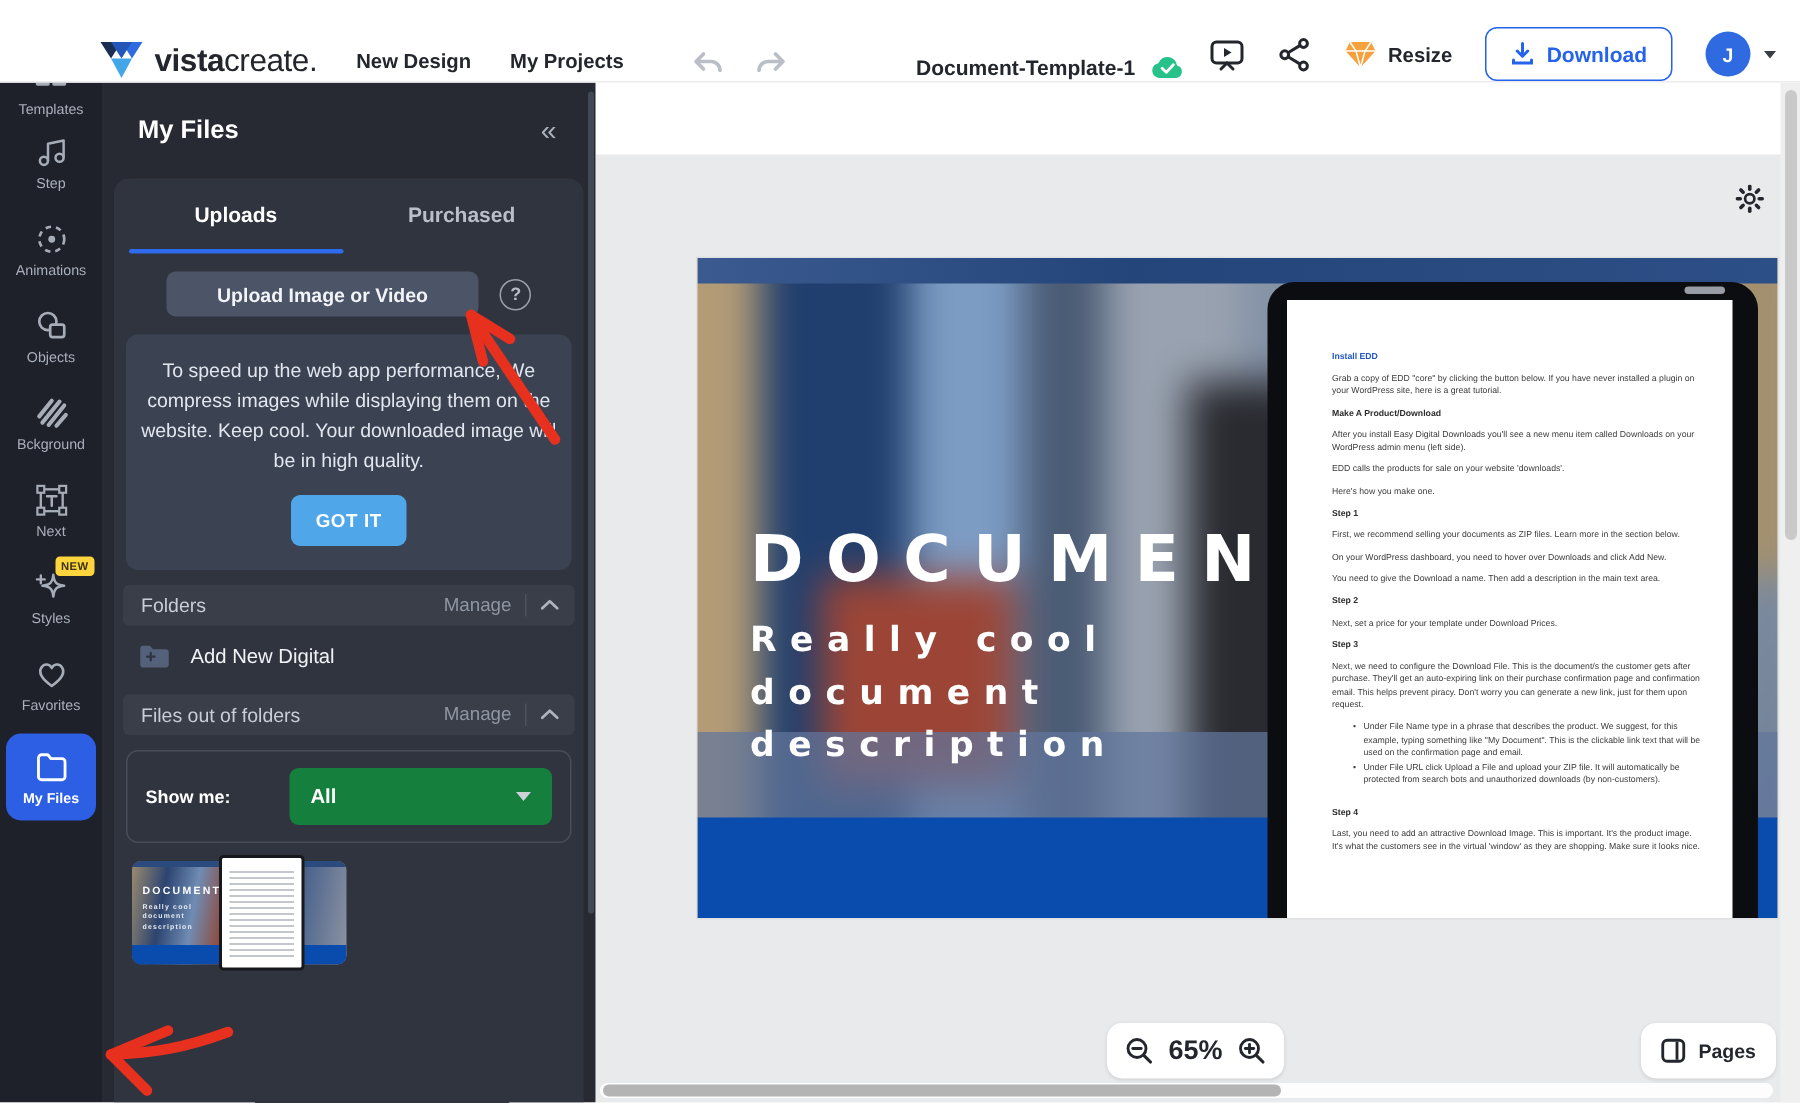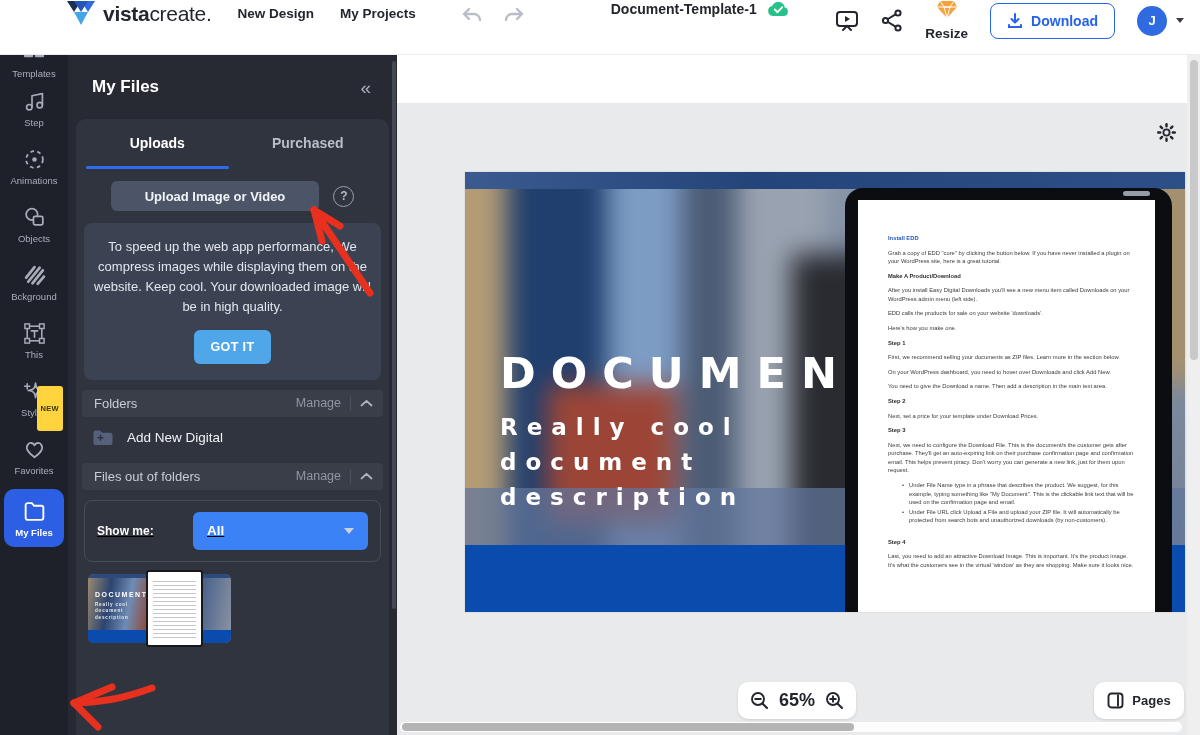--- a/index.html
+++ b/index.html
@@ -2,54 +2,54 @@
 <html><head>
 <meta charset="utf-8">
 <style>
   * { margin:0; padding:0; box-sizing:border-box; }
   html,body { width:1200px; height:735px; overflow:hidden; background:#fff;
               font-family:"Liberation Sans", sans-serif; }
   .app { position:relative; width:1200px; height:735px; overflow:hidden; }
 
   
   .navbar { position:absolute; top:0; left:0; width:1200px; height:55px; background:#fff;
-            border-bottom:1px solid #ececec; display:flex; align-items:flex-start; z-index:30; }
+            border-bottom:1px solid #ececec; display:flex; align-items:flex-end; z-index:30; }
   .nav-left { display:flex; align-items:center; gap:26px; padding-left:66px; }
   .logo { display:flex; align-items:center; gap:7px; }
   .logo-text { font-size:21px; color:#23262c; letter-spacing:-0.3px; }
   .logo-text b { font-weight:700; }
   .nav-link { font-size:13.5px; font-weight:700; color:#23262c; cursor:pointer; }
   .history { display:flex; gap:18px; margin-left:18px; }
   .history svg { display:block; }
   .nav-center { position:absolute; left:50%; transform:translateX(6%); display:flex; align-items:center; gap:10px; }
   .doc-title { font-size:14px; font-weight:700; color:#23262c; }
   .nav-right { position:absolute; right:16px; display:flex; align-items:center; gap:22px; }
-  .resize-group { display:flex; align-items:center; gap:7px;flex-direction:column; }
+  .resize-group { display:flex; align-items:center; gap:7px; }
   .resize-label { font-size:13.5px; font-weight:700; color:#23262c; }
   .download-btn { display:flex; align-items:center; gap:8px; border:1.6px solid #2563eb; border-radius:8px;
                   height:36px; padding:0 16px; color:#2563eb; font-size:14px; font-weight:700;
                   background:#fff; cursor:pointer; }
   .avatar-group { display:flex; align-items:center; gap:9px; }
   .avatar { width:30px; height:30px; border-radius:50%; background:#2f6ae0; color:#fff; font-size:13px;
             font-weight:700; display:flex; align-items:center; justify-content:center; }
   .caret-down { width:0; height:0; border-left:4.5px solid transparent; border-right:4.5px solid transparent;
                 border-top:5.5px solid #3a3f46; }
 
   
   .rail { position:absolute; top:55px; left:0; width:68px; height:680px; background:#1e212a;
           overflow:hidden; z-index:20; display:flex; flex-direction:column; align-items:center; }
   .rail-item { width:62px; height:58px; display:flex; flex-direction:column; align-items:center;
                justify-content:center; gap:3px; cursor:pointer; flex:0 0 auto; position:relative; }
   .rail-item:first-child { height:26px; margin-top:-2px; justify-content:flex-end; }
   .rail-item .lbl { font-size:9.5px; color:#a9afbb; }
   .rail-item svg { display:block; }
   .rail-item.active { background:#2c5fe4; border-radius:10px; width:60px; height:58px; margin-top:4px; }
   .rail-item.active .lbl { color:#fff; font-weight:700; }
-  .new-badge { position:absolute; top:17px; right:2px; background:#ffd43c; color:#3a3413; font-size:7.5px;
-               font-weight:700; padding:18px 4px; border-radius:3px; letter-spacing:.3px; }
+  .new-badge { position:absolute; top:2px; right:2px; background:#ffd43c; color:#3a3413; font-size:7.5px;
+               font-weight:700; padding:2px 4px; border-radius:3px; letter-spacing:.3px; }
 
   
   .panel { position:absolute; top:55px; left:68px; width:329px; height:680px; background:#272a33; z-index:19; }
   .panel-header { display:flex; align-items:center; justify-content:space-between; padding:22px 26px 16px 24px; }
   .panel-title { font-size:17px; font-weight:700; color:#fff; }
   .collapse { color:#aab0bc; font-size:19px; cursor:pointer; line-height:1; }
   .card { position:absolute; top:64px; left:8px; right:8px; bottom:0; background:#30343e;
           border-radius:10px 10px 0 0; padding:0 6px; }
   .tabs { display:flex; height:48px; }
   .tab { flex:1; display:flex; align-items:center; justify-content:center; font-size:14px; font-weight:700;
@@ -69,23 +69,23 @@
                font-size:12.5px; font-weight:700; padding:10px 16px; letter-spacing:.4px; cursor:pointer; }
   .section-bar { background:#3a3e49; border-radius:4px; height:27px; display:flex; align-items:center;
                  padding:0 10px 0 12px; margin-top:4px; }
   .section-label { font-size:13px; color:#c9cdd6; flex:1; }
   .manage { font-size:12.5px; color:#8f96a3; cursor:pointer; }
   .sec-divider { width:1px; height:15px; background:#4c515d; margin:0 9px; }
   .chev-up { cursor:pointer; display:flex; }
   .add-folder { display:flex; align-items:center; gap:13px; padding:12px 8px 12px 10px; cursor:pointer; }
   .add-folder-label { color:#f0f2f6; font-size:13.5px; }
   .showme-box { border:1px solid #474c59; border-radius:8px; margin:10px 2px; padding:11px 12px;
-                display:flex; align-items:center;text-decoration:underline; }
+                display:flex; align-items:center; }
   .showme-label { color:#fff; font-size:12px; font-weight:700; flex:0 0 96px; }
-  .dropdown { flex:1; background:#3b82f6; border-radius:6px; height:38px; display:flex; align-items:center;
+  .dropdown { flex:1; background:#15803d; border-radius:6px; height:38px; display:flex; align-items:center;
               justify-content:space-between; padding:0 14px; cursor:pointer; }
   .dropdown-value { color:#fff; font-size:13.5px; font-weight:700; }
   .dd-caret { width:0; height:0; border-left:5px solid transparent; border-right:5px solid transparent;
               border-top:6px solid #cdd1d9; }
   .panel-scroll { position:absolute; top:6px; right:1px; width:4px; height:548px; background:#596070;
                   border-radius:2px; opacity:.55; }
 
   
   .thumb-wrap { position:relative; width:143px; height:69px; margin:12px 4px 0 6px; cursor:pointer; }
   .thumb-bg { position:absolute; inset:0; border-radius:6px; overflow:hidden;
@@ -274,21 +274,21 @@
     </div>
     <div class="rail-item">
       <svg width="25" height="25" viewBox="0 0 24 24">
         <rect x="5" y="5" width="14" height="14" fill="none" stroke="#a6acb8" stroke-width="1.5"></rect>
         <rect x="2.8" y="2.8" width="4.4" height="4.4" fill="#1e212a" stroke="#a6acb8" stroke-width="1.4"></rect>
         <rect x="16.8" y="2.8" width="4.4" height="4.4" fill="#1e212a" stroke="#a6acb8" stroke-width="1.4"></rect>
         <rect x="2.8" y="16.8" width="4.4" height="4.4" fill="#1e212a" stroke="#a6acb8" stroke-width="1.4"></rect>
         <rect x="16.8" y="16.8" width="4.4" height="4.4" fill="#1e212a" stroke="#a6acb8" stroke-width="1.4"></rect>
         <path d="M9 9.5 h6 M12 9.5 v6" stroke="#a6acb8" stroke-width="1.6" stroke-linecap="round" fill="none"></path>
       </svg>
-      <span class="lbl">This</span>
+      <span class="lbl">Next</span>
     </div>
     <div class="rail-item">
       <span class="new-badge">NEW</span>
       <svg width="25" height="25" viewBox="0 0 24 24">
         <path d="M13 4 C13.5 9 15 10.5 20 11 C15 11.5 13.5 13 13 18 C12.5 13 11 11.5 6 11 C11 10.5 12.5 9 13 4 Z" fill="none" stroke="#a6acb8" stroke-width="1.6" stroke-linejoin="round"></path>
         <path d="M5 4.5 v5 M2.5 7 h5" stroke="#a6acb8" stroke-width="1.5" stroke-linecap="round"></path>
       </svg>
       <span class="lbl">Styles</span>
     </div>
     <div class="rail-item">

